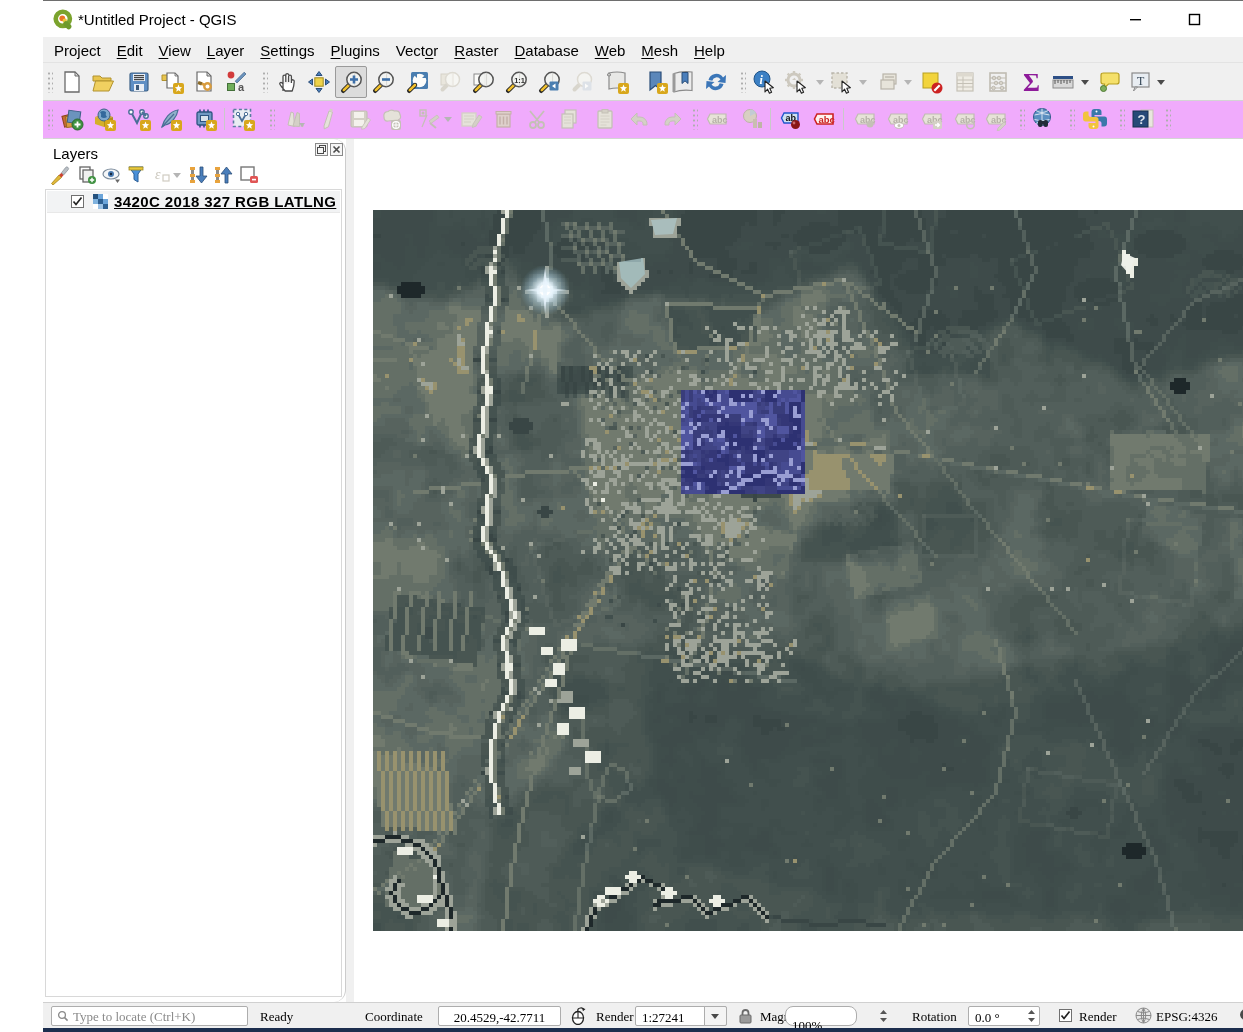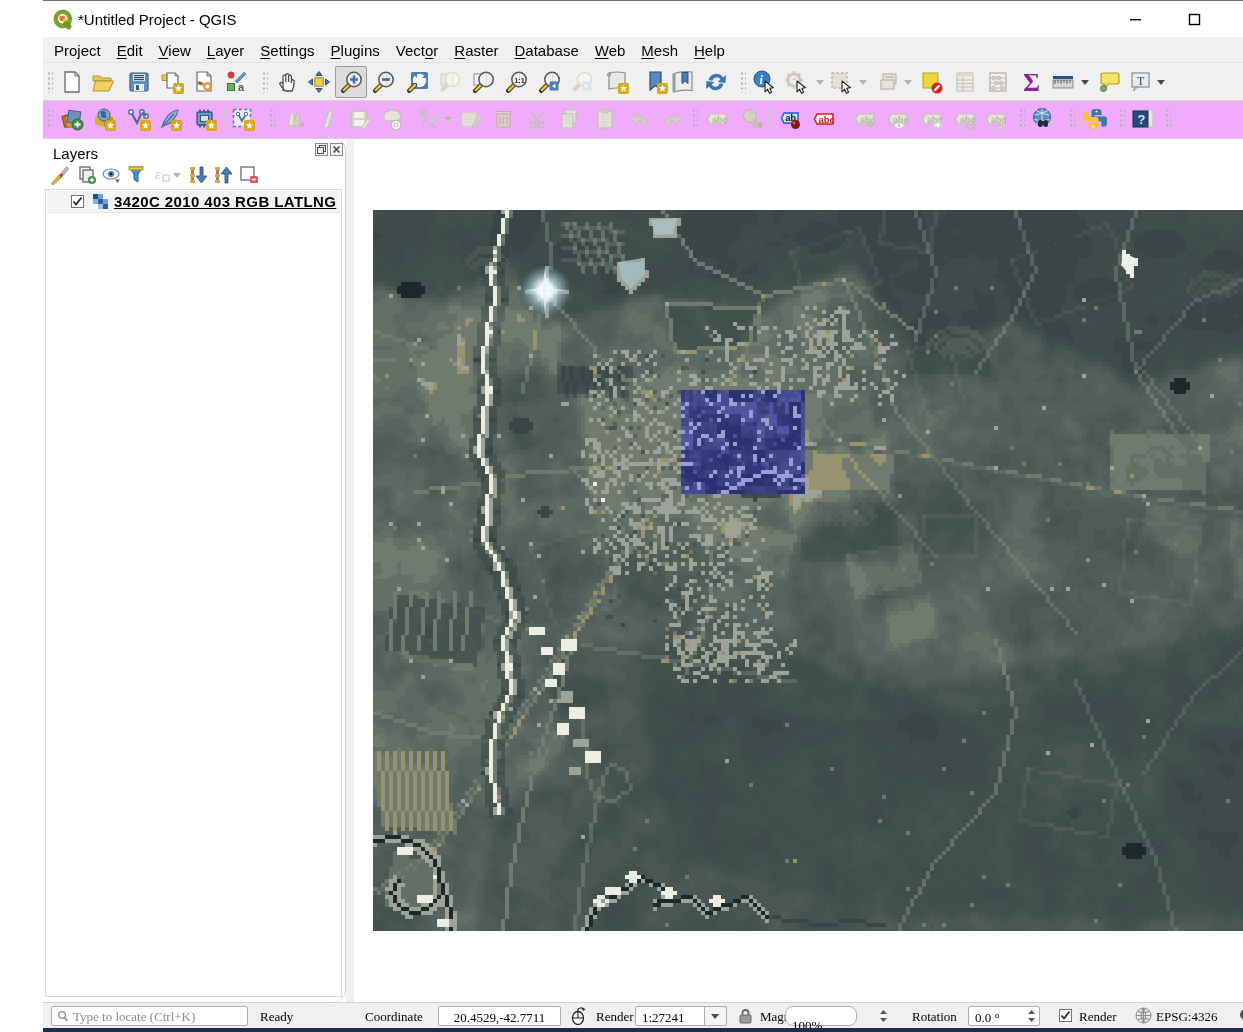--- a/index.html
+++ b/index.html
@@ -541,21 +541,21 @@
               <rect x="0" y="0" width="5" height="5" fill="#24527f"></rect>
               <rect x="5" y="0" width="5" height="5" fill="#6ba4d9"></rect>
               <rect x="10" y="0" width="5" height="5" fill="#ffffff"></rect>
               <rect x="0" y="5" width="5" height="5" fill="#7fb2de"></rect>
               <rect x="5" y="5" width="5" height="5" fill="#2d5f91"></rect>
               <rect x="10" y="5" width="5" height="5" fill="#6ba4d9"></rect>
               <rect x="0" y="10" width="5" height="5" fill="#ffffff"></rect>
               <rect x="5" y="10" width="5" height="5" fill="#9cc2e5"></rect>
               <rect x="10" y="10" width="5" height="5" fill="#2d5f91"></rect>
             </svg>
-          <span class="lname" style="text-decoration:underline; letter-spacing:0.4px;">3420C 2010 403 RGB LATLNG</span>
+          <span class="lname" style="text-decoration:underline; letter-spacing:0.4px;">3420C 2018 327 RGB LATLNG</span>
         </div>
       </div>
     </div>
     <div id="splitter"></div>
     <div id="canvas">
       <svg id="map" viewBox="0 0 889 721" preserveAspectRatio="none">
           <g transform="scale(4.00450,4.00556)" shape-rendering="crispEdges">
 <rect width="222" height="180" fill="#414f4d"></rect>
 <path d="M32 0h1v1h-1zm37 2h8v1h-8zm0 1h8v1h-8zm1 1h6v1h-6zm0 1h6v1h-6zm0 1h6v1h-6zm-40 3h1v1h-1zm0 2h1v1h-1zm37 1h1v1h-1zm-38 1h1v1h-1zm32 0h7v1h-7zm-33 1h1v1h-1zm2 0h1v1h-1zm13 0h1v1h-1zm18 0h7v1h-7zm-33 1h1v1h-1zm15 0h1v1h-1zm18 0h8v1h-8zm-18 1h1v1h-1zm18 0h8v1h-8zm0 1h7v1h-7zm56 0h1v1h-1zm-75 1h1v1h-1zm2 0h1v1h-1zm18 0h5v1h-5zm-26 1h1v1h-1zm5 0h1v1h-1zm4 0h1v1h-1zm18 0h3v1h-3zm-25 1h3v1h-3zm8 0h3v1h-3zm18 0h1v1h-1zm-60 1h1v1h-1zm37 0h1v1h-1zm4 0h1v1h-1zm-4 1h2v1h-2zm3 0h2v1h-2zm133 0h1v1h-1zm-135 1h2v1h-2zm3 0h1v1h-1zm28 0h1v1h-1zm-34 1h1v1h-1zm4 0h1v1h-1zm65 0h1v1h-1zm2 0h1v1h-1zm6 0h1v1h-1zm-73 1h1v1h-1zm69 0h1v1h-1zm3 0h4v1h-4zm-72 1h1v1h-1zm64 0h1v1h-1zm7 0h1v1h-1zm3 0h1v1h-1zm-7 1h1v1h-1zm2 0h1v1h-1zm3 0h1v1h-1zm2 0h1v1h-1zm-27 1h1v1h-1zm18 0h1v1h-1zm3 0h2v1h-2zm3 0h1v1h-1zm3 0h1v1h-1zm-88 1h1v1h-1zm54 0h1v1h-1zm8 0h2v1h-2zm3 0h1v1h-1zm3 0h2v1h-2zm3 0h1v1h-1zm6 0h1v1h-1zm3 0h1v1h-1zm8 0h1v1h-1zm-32 1h1v1h-1zm11 0h1v1h-1zm7 0h2v1h-2zm5 0h1v1h-1zm3 0h2v1h-2zm3 0h2v1h-2zm3 0h2v1h-2zm5 0h1v1h-1zm3 0h1v1h-1zm-104 1h1v1h-1zm8 0h1v1h-1zm57 0h1v1h-1zm15 0h1v1h-1zm3 0h2v1h-2zm4 0h1v1h-1zm2 0h5v1h-5zm7 0h2v1h-2zm4 0h1v1h-1zm3 0h1v1h-1zm5 0h1v1h-1zm-118 1h1v1h-1zm10 0h1v1h-1zm64 0h2v1h-2zm3 0h2v1h-2zm16 0h1v1h-1zm5 0h1v1h-1zm2 0h1v1h-1zm3 0h1v1h-1zm3 0h3v1h-3zm-96 1h2v1h-2zm67 0h1v1h-1zm3 0h2v1h-2zm10 0h1v1h-1zm6 0h1v1h-1zm2 0h1v1h-1zm2 0h1v1h-1zm2 0h3v1h-3zm7 0h2v1h-2zm9 0h2v1h-2zm-101 1h1v1h-1zm60 0h1v1h-1zm10 0h1v1h-1zm5 0h2v1h-2zm6 0h1v1h-1zm3 0h1v1h-1zm2 0h1v1h-1zm3 0h1v1h-1zm2 0h4v1h-4zm7 0h3v1h-3zm-98 1h1v1h-1zm32 0h1v1h-1zm2 0h2v1h-2zm4 0h1v1h-1zm4 0h1v1h-1zm7 0h1v1h-1zm7 0h1v1h-1zm4 0h1v1h-1zm10 0h1v1h-1zm4 0h1v1h-1zm6 0h4v1h-4zm5 0h1v1h-1zm2 0h1v1h-1zm3 0h1v1h-1zm8 0h2v1h-2zm-87 1h1v1h-1zm16 0h1v1h-1zm8 0h1v1h-1zm2 0h1v1h-1zm4 0h1v1h-1zm19 0h1v1h-1zm10 0h1v1h-1zm7 0h1v1h-1zm6 0h2v1h-2zm4 0h2v1h-2zm-94 1h1v1h-1zm38 0h1v1h-1zm5 0h1v1h-1zm4 0h1v1h-1zm10 0h1v1h-1zm8 0h1v1h-1zm2 0h1v1h-1zm3 0h1v1h-1zm4 0h3v1h-3zm7 0h3v1h-3zm5 0h1v1h-1zm3 0h1v1h-1zm5 0h1v1h-1zm2 0h1v1h-1zm10 0h1v1h-1zm-115 1h1v1h-1zm9 0h1v1h-1zm35 0h1v1h-1zm2 0h1v1h-1zm4 0h1v1h-1zm4 0h1v1h-1zm4 0h1v1h-1zm19 0h1v1h-1zm4 0h1v1h-1zm6 0h1v1h-1zm5 0h1v1h-1zm4 0h1v1h-1zm5 0h2v1h-2zm4 0h1v1h-1zm-95 1h2v1h-2zm35 0h1v1h-1zm2 0h1v1h-1zm31 0h1v1h-1zm3 0h3v1h-3zm9 0h1v1h-1zm6 0h1v1h-1zm2 0h2v1h-2zm3 0h1v1h-1zm3 0h1v1h-1zm2 0h1v1h-1zm7 0h2v1h-2zm-97 1h1v1h-1zm31 0h1v1h-1zm9 0h1v1h-1zm8 0h1v1h-1zm13 0h1v1h-1zm9 0h2v1h-2zm4 0h1v1h-1zm8 0h1v1h-1zm6 0h1v1h-1zm6 0h1v1h-1zm8 0h1v1h-1zm-63 1h1v1h-1zm3 0h1v1h-1zm9 0h2v1h-2zm8 0h1v1h-1zm7 0h1v1h-1zm8 0h1v1h-1zm8 0h2v1h-2zm3 0h1v1h-1zm3 0h1v1h-1zm2 0h1v1h-1zm14 0h1v1h-1zm45 0h1v1h-1zm-166 1h1v1h-1zm44 0h1v1h-1zm4 0h1v1h-1zm6 0h1v1h-1zm3 0h1v1h-1zm8 0h1v1h-1zm4 0h2v1h-2zm3 0h1v1h-1zm2 0h1v1h-1zm3 0h1v1h-1zm10 0h1v1h-1zm4 0h1v1h-1zm2 0h1v1h-1zm2 0h2v1h-2zm4 0h1v1h-1zm2 0h2v1h-2zm6 0h1v1h-1zm4 0h1v1h-1zm5 0h2v1h-2zm-115 1h3v1h-3zm44 0h1v1h-1zm3 0h1v1h-1zm20 0h2v1h-2zm8 0h1v1h-1zm3 0h1v1h-1zm4 0h2v1h-2zm6 0h2v1h-2zm10 0h1v1h-1zm2 0h1v1h-1zm4 0h3v1h-3zm4 0h1v1h-1zm4 0h1v1h-1zm6 0h1v1h-1zm-116 1h1v1h-1zm13 0h1v1h-1zm33 0h1v1h-1zm2 0h1v1h-1zm4 0h1v1h-1zm8 0h1v1h-1zm9 0h2v1h-2zm13 0h1v1h-1zm2 0h1v1h-1zm3 0h1v1h-1zm3 0h1v1h-1zm5 0h1v1h-1zm6 0h6v1h-6zm7 0h1v1h-1zm3 0h1v1h-1zm4 0h1v1h-1zm-102 1h1v1h-1zm27 0h2v1h-2zm3 0h1v1h-1zm3 0h1v1h-1zm5 0h1v1h-1zm4 0h1v1h-1zm3 0h2v1h-2zm39 0h2v1h-2zm4 0h1v1h-1zm12 0h2v1h-2zm-98 1h1v1h-1zm27 0h1v1h-1zm4 0h1v1h-1zm8 0h1v1h-1zm4 0h1v1h-1zm39 0h1v1h-1zm4 0h2v1h-2zm5 0h1v1h-1zm6 0h1v1h-1zm3 0h1v1h-1zm80 0h1v1h-1zm-180 1h1v1h-1zm25 0h1v1h-1zm4 0h1v1h-1zm7 0h2v1h-2zm11 0h1v1h-1zm43 0h1v1h-1zm10 0h1v1h-1zm-100 1h1v1h-1zm18 0h2v1h-2zm9 0h1v1h-1zm10 0h2v1h-2zm9 0h1v1h-1zm39 0h1v1h-1zm12 0h1v1h-1zm-98 1h1v1h-1zm27 0h1v1h-1zm4 0h1v1h-1zm3 0h1v1h-1zm6 0h1v1h-1zm5 0h1v1h-1zm94 0h1v1h-1zm-139 1h1v1h-1zm32 0h1v1h-1zm5 0h1v1h-1zm4 0h1v1h-1zm2 0h1v1h-1zm-58 1h1v1h-1zm15 0h1v1h-1zm37 0h2v1h-2zm10 0h1v1h-1zm-47 1h1v1h-1zm26 0h1v1h-1zm2 0h1v1h-1zm7 0h1v1h-1zm2 0h1v1h-1zm2 0h1v1h-1zm3 0h1v1h-1zm57 0h1v1h-1zm-99 1h1v1h-1zm29 0h1v1h-1zm12 0h1v1h-1zm2 0h2v1h-2zm-43 1h1v1h-1zm34 0h1v1h-1zm6 0h1v1h-1zm5 0h1v1h-1zm82 0h1v1h-1zm-127 1h1v1h-1zm35 0h1v1h-1zm5 0h1v1h-1zm3 0h1v1h-1zm2 0h1v1h-1zm3 0h1v1h-1zm62 0h1v1h-1zm-116 1h1v1h-1zm6 0h1v1h-1zm3 0h1v1h-1zm32 0h2v1h-2zm5 0h1v1h-1zm2 0h1v1h-1zm5 0h1v1h-1zm-63 1h1v1h-1zm15 0h1v1h-1zm26 0h3v1h-3zm8 0h1v1h-1zm8 0h1v1h-1zm47 0h1v1h-1zm-89 1h1v1h-1zm26 0h1v1h-1zm2 0h2v1h-2zm10 0h1v1h-1zm7 0h2v1h-2zm36 0h2v1h-2zm-83 1h1v1h-1zm2 0h1v1h-1zm28 0h2v1h-2zm9 0h1v1h-1zm2 0h1v1h-1zm5 0h1v1h-1zm2 0h1v1h-1zm2 0h2v1h-2zm50 0h3v1h-3zm81 0h1v1h-1zm-181 1h1v1h-1zm2 0h1v1h-1zm25 0h1v1h-1zm4 0h1v1h-1zm2 0h1v1h-1zm2 0h1v1h-1zm8 0h1v1h-1zm2 0h2v1h-2zm4 0h1v1h-1zm-51 1h1v1h-1zm4 0h1v1h-1zm17 0h1v1h-1zm8 0h1v1h-1zm2 0h2v1h-2zm3 0h1v1h-1zm2 0h1v1h-1zm3 0h1v1h-1zm2 0h1v1h-1zm11 0h1v1h-1zm-47 1h1v1h-1zm27 0h1v1h-1zm2 0h1v1h-1zm3 0h1v1h-1zm2 0h2v1h-2zm7 0h1v1h-1zm2 0h1v1h-1zm3 0h1v1h-1zm-46 1h1v1h-1zm29 0h1v1h-1zm3 0h3v1h-3zm4 0h6v1h-6zm7 0h3v1h-3zm5 0h1v1h-1zm-47 1h1v1h-1zm26 0h1v1h-1zm4 0h1v1h-1zm3 0h2v1h-2zm9 0h1v1h-1zm4 0h1v1h-1zm80 0h1v1h-1zm29 0h1v1h-1zm-155 1h1v1h-1zm25 0h1v1h-1zm2 0h2v1h-2zm4 0h2v1h-2zm8 0h1v1h-1zm8 0h1v1h-1zm-21 1h3v1h-3zm6 0h1v1h-1zm3 0h1v1h-1zm3 0h1v1h-1zm3 0h1v1h-1zm-40 1h1v1h-1zm22 0h2v1h-2zm7 0h2v1h-2zm5 0h1v1h-1zm2 0h1v1h-1zm6 0h4v1h-4zm36 0h1v1h-1zm-78 1h1v1h-1zm23 0h1v1h-1zm5 0h1v1h-1zm2 0h1v1h-1zm2 0h1v1h-1zm6 0h2v1h-2zm3 0h2v1h-2zm3 0h3v1h-3zm34 0h1v1h-1zm-91 1h1v1h-1zm13 0h1v1h-1zm24 0h1v1h-1zm4 0h1v1h-1zm11 0h1v1h-1zm3 0h2v1h-2zm36 0h1v1h-1zm-91 1h1v1h-1zm13 0h1v1h-1zm25 0h1v1h-1zm2 0h2v1h-2zm4 0h1v1h-1zm4 0h1v1h-1zm8 0h2v1h-2zm35 0h4v1h-4zm-78 1h1v1h-1zm44 0h1v1h-1zm3 0h1v1h-1zm8 0h2v1h-2zm20 0h6v1h-6zm87 0h1v1h-1zm-163 1h1v1h-1zm8 0h1v1h-1zm16 0h1v1h-1zm2 0h1v1h-1zm12 0h5v1h-5zm6 0h2v1h-2zm4 0h1v1h-1zm4 0h2v1h-2zm24 0h2v1h-2zm3 0h1v1h-1zm-89 1h1v1h-1zm10 0h1v1h-1zm24 0h1v1h-1zm9 0h2v1h-2zm3 0h1v1h-1zm7 0h3v1h-3zm4 0h2v1h-2zm7 0h1v1h-1zm3 0h1v1h-1zm19 0h2v1h-2zm88 0h1v1h-1zm-166 1h1v1h-1zm2 0h1v1h-1zm25 0h1v1h-1zm4 0h1v1h-1zm5 0h4v1h-4zm7 0h6v1h-6zm10 0h1v1h-1zm2 0h1v1h-1zm3 0h1v1h-1zm3 0h2v1h-2zm4 0h2v1h-2zm4 0h1v1h-1zm9 0h1v1h-1zm-78 1h1v1h-1zm2 0h1v1h-1zm25 0h1v1h-1zm5 0h1v1h-1zm3 0h1v1h-1zm3 0h2v1h-2zm3 0h2v1h-2zm3 0h6v1h-6zm7 0h4v1h-4zm5 0h1v1h-1zm4 0h1v1h-1zm4 0h1v1h-1zm-62 1h1v1h-1zm32 0h1v1h-1zm12 0h1v1h-1zm9 0h1v1h-1zm2 0h1v1h-1zm5 0h1v1h-1zm3 0h3v1h-3zm-63 1h1v1h-1zm28 0h1v1h-1zm3 0h1v1h-1zm4 0h1v1h-1zm3 0h1v1h-1zm6 0h1v1h-1zm9 0h4v1h-4zm5 0h1v1h-1zm2 0h2v1h-2zm6 0h1v1h-1zm-91 1h1v1h-1zm7 0h1v1h-1zm18 0h1v1h-1zm35 0h3v1h-3zm11 0h1v1h-1zm2 0h2v1h-2zm9 0h1v1h-1zm2 0h5v1h-5zm6 0h1v1h-1zm-66 1h1v1h-1zm31 0h2v1h-2zm6 0h1v1h-1zm2 0h1v1h-1zm2 0h1v1h-1zm2 0h2v1h-2zm3 0h1v1h-1zm7 0h1v1h-1zm4 0h1v1h-1zm3 0h4v1h-4zm6 0h2v1h-2zm-66 1h1v1h-1zm33 0h1v1h-1zm10 0h2v1h-2zm3 0h1v1h-1zm14 0h4v1h-4zm5 0h1v1h-1zm-65 1h1v1h-1zm32 0h1v1h-1zm3 0h1v1h-1zm2 0h1v1h-1zm7 0h1v1h-1zm2 0h1v1h-1zm5 0h3v1h-3zm4 0h2v1h-2zm5 0h3v1h-3zm-77 1h1v1h-1zm17 0h1v1h-1zm27 0h1v1h-1zm3 0h1v1h-1zm3 0h2v1h-2zm3 0h3v1h-3zm8 0h1v1h-1zm2 0h1v1h-1zm7 0h1v1h-1zm2 0h2v1h-2zm14 0h1v1h-1zm-58 1h1v1h-1zm17 0h1v1h-1zm3 0h1v1h-1zm3 0h2v1h-2zm3 0h3v1h-3zm5 0h1v1h-1zm2 0h1v1h-1zm6 0h1v1h-1zm4 0h3v1h-3zm5 0h1v1h-1zm2 0h1v1h-1zm4 0h1v1h-1zm-81 1h1v1h-1zm17 0h1v1h-1zm3 0h1v1h-1zm23 0h2v1h-2zm5 0h1v1h-1zm3 0h1v1h-1zm5 0h1v1h-1zm2 0h1v1h-1zm2 0h2v1h-2zm5 0h1v1h-1zm9 0h1v1h-1zm-34 1h1v1h-1zm3 0h1v1h-1zm3 0h1v1h-1zm5 0h1v1h-1zm7 0h1v1h-1zm5 0h1v1h-1zm8 0h1v1h-1zm5 0h1v1h-1zm7 0h1v1h-1zm123 0h1v1h-1zm-177 1h1v1h-1zm19 0h2v1h-2zm3 0h1v1h-1zm3 0h1v1h-1zm7 0h1v1h-1zm4 0h1v1h-1zm9 0h2v1h-2zm-68 1h1v1h-1zm42 0h1v1h-1zm2 0h1v1h-1zm8 0h1v1h-1zm9 0h1v1h-1zm10 0h1v1h-1zm3 0h3v1h-3zm-62 1h1v1h-1zm33 0h1v1h-1zm3 0h2v1h-2zm5 0h1v1h-1zm4 0h1v1h-1zm2 0h1v1h-1zm2 0h2v1h-2zm3 0h1v1h-1zm2 0h1v1h-1zm2 0h2v1h-2zm-56 1h1v1h-1zm29 0h3v1h-3zm7 0h1v1h-1zm3 0h1v1h-1zm4 0h3v1h-3zm6 0h1v1h-1zm6 0h1v1h-1zm11 0h1v1h-1zm-36 1h2v1h-2zm3 0h1v1h-1zm19 0h1v1h-1zm2 0h1v1h-1zm2 0h1v1h-1zm3 0h1v1h-1zm8 0h3v1h-3zm-22 1h1v1h-1zm10 0h1v1h-1zm2 0h1v1h-1zm9 0h3v1h-3zm-63 1h1v1h-1zm42 0h1v1h-1zm4 0h1v1h-1zm9 0h2v1h-2zm5 0h2v1h-2zm3 0h1v1h-1zm2 0h1v1h-1zm-65 1h1v1h-1zm41 0h1v1h-1zm4 0h1v1h-1zm6 0h1v1h-1zm2 0h1v1h-1zm3 0h1v1h-1zm7 0h2v1h-2zm86 0h1v1h-1zm-176 1h1v1h-1zm28 0h1v1h-1zm39 0h1v1h-1zm6 0h1v1h-1zm2 0h1v1h-1zm6 0h1v1h-1zm9 0h1v1h-1zm2 0h1v1h-1zm55 0h1v1h-1zm16 0h1v1h-1zm4 0h1v1h-1zm-139 1h1v1h-1zm43 0h3v1h-3zm-43 1h1v1h-1zm6 0h1v1h-1zm38 0h1v1h-1zm4 0h1v1h-1zm2 0h1v1h-1zm10 0h1v1h-1zm3 0h1v1h-1zm-62 1h1v1h-1zm38 0h1v1h-1zm5 0h1v1h-1zm6 0h2v1h-2zm8 0h1v1h-1zm97 0h1v1h-1zm-154 1h1v1h-1zm39 0h2v1h-2zm4 0h1v1h-1zm10 0h1v1h-1zm2 0h1v1h-1zm6 0h1v1h-1zm2 0h1v1h-1zm-63 1h1v1h-1zm39 0h1v1h-1zm4 0h1v1h-1zm4 0h3v1h-3zm8 0h1v1h-1zm2 0h1v1h-1zm-58 1h1v1h-1zm2 0h1v1h-1zm39 0h1v1h-1zm2 0h1v1h-1zm4 0h1v1h-1zm7 0h1v1h-1zm10 0h2v1h-2zm-64 1h1v1h-1zm2 0h1v1h-1zm39 0h1v1h-1zm8 0h1v1h-1zm4 0h2v1h-2zm3 0h1v1h-1zm8 0h1v1h-1zm-62 1h1v1h-1zm45 0h2v1h-2zm5 0h1v1h-1zm9 0h1v1h-1zm-60 1h1v1h-1zm39 0h3v1h-3zm11 0h1v1h-1zm3 0h1v1h-1zm2 0h2v1h-2zm3 0h1v1h-1zm-58 1h1v1h-1zm47 0h1v1h-1zm3 0h1v1h-1zm5 0h1v1h-1zm7 0h1v1h-1zm2 0h1v1h-1zm-65 1h1v1h-1zm45 0h1v1h-1zm8 0h1v1h-1zm3 0h3v1h-3zm5 0h4v1h-4zm-61 1h1v1h-1zm43 0h1v1h-1zm8 0h1v1h-1zm5 0h1v1h-1zm2 0h1v1h-1zm4 0h1v1h-1zm-63 1h1v1h-1zm42 0h2v1h-2zm3 0h4v1h-4zm7 0h6v1h-6zm8 0h1v1h-1zm4 0h3v1h-3zm8 0h1v1h-1zm-72 1h1v1h-1zm40 0h1v1h-1zm2 0h1v1h-1zm4 0h2v1h-2zm5 0h1v1h-1zm3 0h2v1h-2zm3 0h1v1h-1zm3 0h4v1h-4zm7 0h1v1h-1zm5 0h1v1h-1zm-72 1h1v1h-1zm40 0h1v1h-1zm3 0h1v1h-1zm2 0h3v1h-3zm4 0h1v1h-1zm3 0h1v1h-1zm2 0h2v1h-2zm8 0h1v1h-1zm8 0h1v1h-1zm-27 1h2v1h-2zm3 0h1v1h-1zm4 0h1v1h-1zm3 0h1v1h-1zm2 0h1v1h-1zm2 0h1v1h-1zm2 0h6v1h-6zm9 0h1v1h-1zm3 0h1v1h-1zm-70 1h1v1h-1zm44 0h1v1h-1zm4 0h2v1h-2zm4 0h5v1h-5zm6 0h1v1h-1zm5 0h3v1h-3zm4 0h1v1h-1zm-92 1h1v1h-1zm10 0h1v1h-1zm15 0h1v1h-1zm43 0h1v1h-1zm3 0h2v1h-2zm3 0h1v1h-1zm3 0h3v1h-3zm7 0h1v1h-1zm5 0h1v1h-1zm-66 1h1v1h-1zm45 0h3v1h-3zm7 0h2v1h-2zm4 0h1v1h-1zm5 0h1v1h-1zm2 0h3v1h-3zm7 0h1v1h-1zm-70 1h1v1h-1zm43 0h2v1h-2zm7 0h1v1h-1zm2 0h1v1h-1zm2 0h1v1h-1zm4 0h1v1h-1zm6 0h2v1h-2zm-62 1h1v1h-1zm46 0h2v1h-2zm11 0h1v1h-1zm5 0h1v1h-1zm4 0h4v1h-4zm-88 1h1v1h-1zm22 0h1v1h-1zm42 0h1v1h-1zm6 0h2v1h-2zm17 0h2v1h-2zm-64 1h1v1h-1zm42 0h2v1h-2zm3 0h1v1h-1zm5 0h1v1h-1zm8 0h1v1h-1zm4 0h2v1h-2zm4 0h1v1h-1zm-66 1h1v1h-1zm0 1h1v1h-1zm5 0h1v1h-1zm-5 1h1v1h-1zm6 0h1v1h-1zm6 0h3v1h-3zm0 1h3v1h-3zm-3 1h1v1h-1zm2 0h4v1h-4zm-12 2h1v1h-1zm-4 1h1v1h-1zm0 1h1v1h-1zm163 1h1v1h-1zm-152 1h1v1h-1zm179 0h1v1h-1zm-170 4h4v1h-4zm0 1h4v1h-4zm129 0h1v1h-1zm-11 2h1v1h-1zm-80 2h1v1h-1zm-60 2h1v1h-1zm21 0h3v1h-3zm-21 1h1v1h-1zm21 0h3v1h-3zm-27 7h1v1h-1zm1 1h1v1h-1zm7 1h1v1h-1zm0 1h1v1h-1zm-25 5h1v1h-1zm-5 1h3v1h-3zm7 0h2v1h-2zm45 0h1v1h-1zm-49 1h4v1h-4zm7 0h3v1h-3zm-10 1h1v1h-1zm8 0h2v1h-2zm4 0h2v1h-2zm-2 1h2v1h-2zm3 0h2v1h-2zm-2 1h2v1h-2zm3 0h2v1h-2zm-2 1h2v1h-2zm3 0h2v1h-2zm-2 1h2v1h-2zm3 0h1v1h-1zm-2 1h1v1h-1zm2 0h1v1h-1zm-1 1h1v1h-1zm0 1h1v1h-1zm2 0h1v1h-1zm-12 1h1v1h-1zm12 0h1v1h-1zm-13 1h2v1h-2zm11 0h1v1h-1zm2 0h1v1h-1zm50 0h1v1h-1zm-63 1h1v1h-1zm2 0h2v1h-2zm9 0h1v1h-1zm3 0h1v1h-1zm45 0h1v1h-1zm2 0h1v1h-1zm4 0h1v1h-1zm3 0h1v1h-1zm-69 1h2v1h-2zm3 0h1v1h-1zm9 0h1v1h-1zm3 0h1v1h-1zm46 0h1v1h-1zm7 0h1v1h-1zm-66 1h2v1h-2zm10 0h1v1h-1zm3 0h1v1h-1zm44 0h2v1h-2zm-59 1h2v1h-2zm3 0h1v1h-1zm9 0h1v1h-1zm2 0h1v1h-1zm2 0h1v1h-1zm42 0h1v1h-1zm11 0h1v1h-1zm8 0h1v1h-1zm14 0h1v1h-1zm-90 1h1v1h-1zm2 0h2v1h-2zm10 0h2v1h-2zm3 0h1v1h-1zm38 0h1v1h-1zm2 0h2v1h-2zm11 0h1v1h-1zm7 0h3v1h-3zm4 0h1v1h-1zm11 0h2v1h-2zm3 0h1v1h-1zm-91 1h2v1h-2zm3 0h2v1h-2zm5 0h2v1h-2zm3 0h3v1h-3zm4 0h1v1h-1zm36 0h1v1h-1zm3 0h1v1h-1zm14 0h3v1h-3zm8 0h1v1h-1zm2 0h1v1h-1zm8 0h1v1h-1zm4 0h1v1h-1zm2 0h1v1h-1zm-91 1h2v1h-2zm4 0h3v1h-3zm5 0h2v1h-2zm4 0h1v1h-1zm36 0h1v1h-1zm2 0h1v1h-1zm14 0h1v1h-1zm11 0h1v1h-1zm2 0h1v1h-1zm4 0h2v1h-2zm8 0h1v1h-1zm2 0h1v1h-1zm-90 1h2v1h-2zm5 0h3v1h-3zm6 0h1v1h-1zm2 0h1v1h-1zm34 0h1v1h-1zm28 0h1v1h-1zm3 0h1v1h-1zm11 0h1v1h-1zm2 0h1v1h-1zm-90 1h2v1h-2zm10 0h1v1h-1zm2 0h1v1h-1zm33 0h1v1h-1zm2 0h1v1h-1zm28 0h1v1h-1zm14 0h1v1h-1zm-78 1h2v1h-2zm34 0h1v1h-1zm45 0h1v1h-1zm-79 1h2v1h-2zm34 0h1v1h-1zm-35 1h1v1h-1zm2 0h1v1h-1zm32 0h1v1h-1z" fill="#9da398"></path>
 <path d="M34 0h1v1h-1zm38 0h1v1h-1zm1 1h1v1h-1zm-25 2h1v1h-1zm2 0h1v1h-1zm3 1h1v1h-1zm3 0h1v1h-1zm4 1h1v1h-1zm-11 1h1v1h-1zm-17 1h1v1h-1zm20 0h1v1h-1zm3 0h1v1h-1zm2 0h1v1h-1zm20 0h1v1h-1zm-16 1h1v1h-1zm16 0h1v1h-1zm-27 1h1v1h-1zm28 0h1v1h-1zm-25 1h1v1h-1zm3 0h1v1h-1zm2 0h1v1h-1zm21 0h1v1h-1zm-20 1h1v1h-1zm3 0h1v1h-1zm17 0h1v1h-1zm1 1h1v1h-1zm-29 1h1v1h-1zm3 0h1v1h-1zm3 0h1v1h-1zm24 0h2v1h-2zm-21 1h1v1h-1zm23 0h2v1h-2zm2 1h2v1h-2zm-55 1h1v1h-1zm57 0h2v1h-2zm-57 1h1v1h-1zm11 0h2v1h-2zm3 0h2v1h-2zm45 0h2v1h-2zm26 0h2v1h-2zm-85 1h1v1h-1zm10 0h2v1h-2zm5 0h2v1h-2zm46 0h2v1h-2zm19 0h2v1h-2zm3 0h2v1h-2zm4 0h3v1h-3zm-96 1h1v1h-1zm10 0h1v1h-1zm8 0h2v1h-2zm7 0h1v1h-1zm47 0h2v1h-2zm12 0h5v1h-5zm13 0h1v1h-1zm2 0h1v1h-1zm25 0h1v1h-1zm9 0h1v1h-1zm-123 1h1v1h-1zm64 0h2v1h-2zm5 0h5v1h-5zm10 0h2v1h-2zm8 0h1v1h-1zm3 0h1v1h-1zm-90 1h1v1h-1zm8 0h2v1h-2zm7 0h1v1h-1zm52 0h2v1h-2zm9 0h6v1h-6zm12 0h1v1h-1zm3 0h2v1h-2zm-91 1h1v1h-1zm9 0h1v1h-1zm6 0h1v1h-1zm61 0h6v1h-6zm12 0h1v1h-1zm5 0h1v1h-1zm-93 1h1v1h-1zm9 0h2v1h-2zm4 0h1v1h-1zm30 0h11v1h-11zm33 0h4v1h-4zm13 0h1v1h-1zm5 0h1v1h-1zm2 0h1v1h-1zm-108 1h3v1h-3zm11 0h1v1h-1zm3 0h1v1h-1zm9 0h1v1h-1zm4 0h1v1h-1zm27 0h1v1h-1zm12 0h11v1h-11zm20 0h2v1h-2zm12 0h1v1h-1zm3 0h1v1h-1zm6 0h2v1h-2zm54 0h1v1h-1zm-161 1h8v1h-8zm11 0h1v1h-1zm3 0h6v1h-6zm9 0h1v1h-1zm5 0h1v1h-1zm26 0h1v1h-1zm32 0h3v1h-3zm16 0h1v1h-1zm7 0h1v1h-1zm12 0h1v1h-1zm-119 1h6v1h-6zm9 0h1v1h-1zm3 0h3v1h-3zm4 0h3v1h-3zm4 0h1v1h-1zm7 0h1v1h-1zm25 0h1v1h-1zm23 0h1v1h-1zm9 0h2v1h-2zm3 0h2v1h-2zm13 0h1v1h-1zm8 0h2v1h-2zm-108 1h2v1h-2zm4 0h2v1h-2zm5 0h1v1h-1zm3 0h3v1h-3zm5 0h2v1h-2zm3 0h1v1h-1zm8 0h1v1h-1zm25 0h1v1h-1zm21 0h2v1h-2zm10 0h5v1h-5zm16 0h1v1h-1zm10 0h1v1h-1zm46 0h1v1h-1zm30 0h1v1h-1zm-191 1h2v1h-2zm4 0h3v1h-3zm4 0h2v1h-2zm5 0h1v1h-1zm3 0h10v1h-10zm18 0h1v1h-1zm24 0h1v1h-1zm21 0h2v1h-2zm10 0h3v1h-3zm4 0h2v1h-2zm6 0h1v1h-1zm7 0h1v1h-1zm10 0h1v1h-1zm-116 1h3v1h-3zm4 0h1v1h-1zm2 0h4v1h-4zm10 0h10v1h-10zm13 0h2v1h-2zm5 0h1v1h-1zm24 0h1v1h-1zm22 0h1v1h-1zm11 0h2v1h-2zm3 0h1v1h-1zm12 0h1v1h-1zm11 0h2v1h-2zm-133 1h2v1h-2zm20 0h6v1h-6zm13 0h7v1h-7zm8 0h6v1h-6zm10 0h1v1h-1zm23 0h1v1h-1zm20 0h1v1h-1zm3 0h2v1h-2zm10 0h1v1h-1zm2 0h2v1h-2zm14 0h1v1h-1zm12 0h1v1h-1zm22 0h1v1h-1zm33 0h2v1h-2zm-188 1h3v1h-3zm16 0h3v1h-3zm4 0h4v1h-4zm10 0h8v1h-8zm9 0h6v1h-6zm11 0h1v1h-1zm22 0h1v1h-1zm10 0h1v1h-1zm10 0h1v1h-1zm2 0h4v1h-4zm11 0h1v1h-1zm2 0h1v1h-1zm14 0h1v1h-1zm17 0h1v1h-1zm16 0h1v1h-1zm-151 1h3v1h-3zm11 0h5v1h-5zm7 0h3v1h-3zm6 0h1v1h-1zm3 0h3v1h-3zm5 0h3v1h-3zm4 0h6v1h-6zm12 0h1v1h-1zm21 0h1v1h-1zm20 0h1v1h-1zm2 0h3v1h-3zm12 0h1v1h-1zm16 0h1v1h-1zm31 0h1v1h-1zm-147 1h2v1h-2zm8 0h5v1h-5zm7 0h3v1h-3zm6 0h1v1h-1zm9 0h2v1h-2zm3 0h5v1h-5zm13 0h1v1h-1zm21 0h1v1h-1zm19 0h3v1h-3zm30 0h1v1h-1zm31 0h1v1h-1zm-146 1h5v1h-5zm7 0h5v1h-5zm7 0h2v1h-2zm16 0h1v1h-1zm2 0h5v1h-5zm14 0h1v1h-1zm20 0h1v1h-1zm6 0h7v1h-7zm12 0h1v1h-1zm32 0h1v1h-1zm-116 1h1v1h-1zm5 0h7v1h-7zm9 0h2v1h-2zm16 0h1v1h-1zm3 0h4v1h-4zm13 0h1v1h-1zm20 0h1v1h-1zm18 0h1v1h-1zm32 0h1v1h-1zm13 0h1v1h-1zm-128 1h1v1h-1zm2 0h9v1h-9zm11 0h2v1h-2zm5 0h1v1h-1zm14 0h4v1h-4zm14 0h1v1h-1zm27 0h1v1h-1zm10 0h5v1h-5zm6 0h2v1h-2zm26 0h1v1h-1zm-125 1h6v1h-6zm10 0h9v1h-9zm10 0h1v1h-1zm3 0h2v1h-2zm5 0h1v1h-1zm11 0h1v1h-1zm5 0h2v1h-2zm13 0h1v1h-1zm36 0h2v1h-2zm5 0h4v1h-4zm28 0h1v1h-1zm85 0h1v1h-1zm-201 1h2v1h-2zm3 0h7v1h-7zm10 0h2v1h-2zm5 0h1v1h-1zm11 0h1v1h-1zm5 0h2v1h-2zm47 0h1v1h-1zm6 0h2v1h-2zm3 0h2v1h-2zm26 0h1v1h-1zm-115 1h10v1h-10zm13 0h1v1h-1zm4 0h1v1h-1zm10 0h1v1h-1zm6 0h2v1h-2zm16 0h1v1h-1zm14 0h1v1h-1zm2 0h1v1h-1zm15 0h1v1h-1zm6 0h5v1h-5zm6 0h3v1h-3zm-92 1h10v1h-10zm13 0h1v1h-1zm14 0h1v1h-1zm7 0h1v1h-1zm28 0h1v1h-1zm2 0h1v1h-1zm2 0h4v1h-4zm13 0h1v1h-1zm10 0h2v1h-2zm3 0h3v1h-3zm9 0h2v1h-2zm15 0h1v1h-1zm63 0h1v1h-1zm-190 1h1v1h-1zm11 0h14v1h-14zm44 0h1v1h-1zm7 0h1v1h-1zm10 0h7v1h-7zm17 0h1v1h-1zm2 0h1v1h-1zm7 0h4v1h-4zm29 0h1v1h-1zm-127 1h2v1h-2zm13 0h12v1h-12zm16 0h1v1h-1zm29 0h1v1h-1zm4 0h3v1h-3zm5 0h1v1h-1zm3 0h6v1h-6zm7 0h3v1h-3zm9 0h2v1h-2zm4 0h4v1h-4zm9 0h3v1h-3zm-83 1h9v1h-9zm13 0h1v1h-1zm37 0h13v1h-13zm15 0h1v1h-1zm4 0h2v1h-2zm3 0h1v1h-1zm3 0h3v1h-3zm5 0h4v1h-4zm32 0h1v1h-1zm16 0h1v1h-1zm-141 1h1v1h-1zm8 0h2v1h-2zm5 0h8v1h-8zm51 0h1v1h-1zm3 0h4v1h-4zm5 0h7v1h-7zm10 0h11v1h-11zm12 0h1v1h-1zm2 0h2v1h-2zm29 0h1v1h-1zm65 0h1v1h-1zm-181 1h2v1h-2zm3 0h9v1h-9zm51 0h1v1h-1zm5 0h1v1h-1zm3 0h2v1h-2zm119 0h1v1h-1zm-180 1h13v1h-13zm41 0h1v1h-1zm3 0h1v1h-1zm10 0h1v1h-1zm3 0h2v1h-2zm3 0h1v1h-1zm2 0h2v1h-2zm33 0h3v1h-3zm4 0h3v1h-3zm82 0h1v1h-1zm-181 1h13v1h-13zm39 0h2v1h-2zm3 0h3v1h-3zm5 0h2v1h-2zm7 0h1v1h-1zm2 0h1v1h-1zm3 0h4v1h-4zm36 0h4v1h-4zm5 0h2v1h-2zm82 0h1v1h-1zm-181 1h12v1h-12zm38 0h4v1h-4zm5 0h1v1h-1zm2 0h1v1h-1zm2 0h2v1h-2zm7 0h5v1h-5zm6 0h1v1h-1zm2 0h1v1h-1zm32 0h4v1h-4zm21 0h1v1h-1zm66 0h1v1h-1zm21 0h1v1h-1zm-202 1h11v1h-11zm39 0h2v1h-2zm3 0h1v1h-1zm2 0h1v1h-1zm2 0h2v1h-2zm3 0h1v1h-1zm2 0h3v1h-3zm4 0h1v1h-1zm2 0h2v1h-2zm3 0h3v1h-3zm34 0h4v1h-4zm22 0h1v1h-1zm66 0h1v1h-1zm-182 1h10v1h-10zm39 0h7v1h-7zm13 0h3v1h-3zm4 0h1v1h-1zm3 0h4v1h-4zm35 0h4v1h-4zm22 0h1v1h-1zm67 0h1v1h-1zm-182 1h7v1h-7zm11 0h1v1h-1zm27 0h6v1h-6zm7 0h1v1h-1zm2 0h3v1h-3zm5 0h8v1h-8zm9 0h1v1h-1zm32 0h4v1h-4zm23 0h1v1h-1zm66 0h1v1h-1zm-182 1h2v1h-2zm3 0h4v1h-4zm35 0h1v1h-1zm2 0h1v1h-1zm3 0h5v1h-5zm6 0h1v1h-1zm2 0h1v1h-1zm2 0h2v1h-2zm3 0h6v1h-6zm37 0h3v1h-3zm4 0h1v1h-1zm20 0h1v1h-1zm66 0h1v1h-1zm22 0h1v1h-1zm-205 1h1v1h-1zm3 0h4v1h-4zm35 0h4v1h-4zm5 0h2v1h-2zm3 0h8v1h-8zm9 0h1v1h-1zm3 0h4v1h-4zm35 0h5v1h-5zm25 0h1v1h-1zm86 0h2v1h-2zm-200 1h4v1h-4zm34 0h5v1h-5zm8 0h1v1h-1zm2 0h1v1h-1zm2 0h1v1h-1zm2 0h1v1h-1zm2 0h4v1h-4zm6 0h2v1h-2zm33 0h4v1h-4zm5 0h1v1h-1zm20 0h1v1h-1zm84 0h4v1h-4zm-198 1h4v1h-4zm34 0h5v1h-5zm6 0h4v1h-4zm5 0h4v1h-4zm5 0h2v1h-2zm3 0h1v1h-1zm2 0h1v1h-1zm35 0h3v1h-3zm5 0h1v1h-1zm20 0h1v1h-1zm83 0h3v1h-3zm-198 1h3v1h-3zm4 0h1v1h-1zm4 0h1v1h-1zm27 0h9v1h-9zm12 0h2v1h-2zm3 0h1v1h-1zm2 0h4v1h-4zm5 0h1v1h-1zm33 0h3v1h-3zm5 0h1v1h-1zm13 0h1v1h-1zm8 0h1v1h-1zm49 0h9v1h-9zm10 0h6v1h-6zm10 0h1v1h-1zm2 0h3v1h-3zm11 0h2v1h-2zm-197 1h4v1h-4zm36 0h5v1h-5zm6 0h7v1h-7zm8 0h1v1h-1zm2 0h4v1h-4zm37 0h1v1h-1zm6 0h1v1h-1zm9 0h4v1h-4zm12 0h1v1h-1zm48 0h17v1h-17zm21 0h4v1h-4zm-184 1h3v1h-3zm36 0h7v1h-7zm9 0h5v1h-5zm8 0h3v1h-3zm49 0h5v1h-5zm14 0h1v1h-1zm47 0h18v1h-18zm22 0h3v1h-3zm-183 1h1v1h-1zm31 0h1v1h-1zm3 0h3v1h-3zm5 0h2v1h-2zm3 0h1v1h-1zm2 0h4v1h-4zm5 0h1v1h-1zm2 0h1v1h-1zm41 0h3v1h-3zm23 0h1v1h-1zm21 0h1v1h-1zm26 0h9v1h-9zm13 0h1v1h-1zm2 0h3v1h-3zm7 0h2v1h-2zm-153 1h2v1h-2zm3 0h1v1h-1zm2 0h1v1h-1zm2 0h6v1h-6zm8 0h1v1h-1zm3 0h1v1h-1zm3 0h2v1h-2zm33 0h2v1h-2zm3 0h2v1h-2zm4 0h4v1h-4zm8 0h2v1h-2zm7 0h4v1h-4zm8 0h1v1h-1zm47 0h8v1h-8zm9 0h3v1h-3zm5 0h4v1h-4zm5 0h5v1h-5zm10 0h1v1h-1zm-204 1h1v1h-1zm46 0h1v1h-1zm2 0h1v1h-1zm2 0h2v1h-2zm3 0h1v1h-1zm2 0h6v1h-6zm7 0h3v1h-3zm4 0h1v1h-1zm32 0h2v1h-2zm11 0h5v1h-5zm9 0h2v1h-2zm8 0h1v1h-1zm3 0h1v1h-1zm46 0h4v1h-4zm8 0h1v1h-1zm2 0h3v1h-3zm5 0h1v1h-1zm7 0h2v1h-2zm-149 1h2v1h-2zm3 0h1v1h-1zm3 0h5v1h-5zm6 0h1v1h-1zm38 0h2v1h-2zm9 0h2v1h-2zm3 0h5v1h-5zm8 0h2v1h-2zm14 0h3v1h-3zm43 0h4v1h-4zm5 0h5v1h-5zm7 0h1v1h-1zm2 0h4v1h-4zm8 0h2v1h-2zm-152 1h2v1h-2zm3 0h2v1h-2zm16 0h2v1h-2zm34 0h2v1h-2zm9 0h3v1h-3zm4 0h5v1h-5zm6 0h3v1h-3zm20 0h3v1h-3zm15 0h1v1h-1zm9 0h1v1h-1zm14 0h4v1h-4zm6 0h4v1h-4zm9 0h3v1h-3zm-151 1h5v1h-5zm15 0h4v1h-4zm5 0h2v1h-2zm4 0h1v1h-1zm3 0h1v1h-1zm32 0h2v1h-2zm9 0h3v1h-3zm4 0h9v1h-9zm32 0h2v1h-2zm32 0h3v1h-3zm8 0h2v1h-2zm-155 1h11v1h-11zm12 0h1v1h-1zm5 0h1v1h-1zm3 0h2v1h-2zm4 0h6v1h-6zm7 0h2v1h-2zm3 0h4v1h-4zm36 0h1v1h-1zm10 0h3v1h-3zm4 0h8v1h-8zm36 0h3v1h-3zm26 0h4v1h-4zm10 0h1v1h-1zm-164 1h1v1h-1zm3 0h5v1h-5zm18 0h1v1h-1zm3 0h1v1h-1zm4 0h3v1h-3zm4 0h2v1h-2zm3 0h1v1h-1zm3 0h2v1h-2zm3 0h5v1h-5zm47 0h4v1h-4zm5 0h6v1h-6zm40 0h4v1h-4zm21 0h4v1h-4zm9 0h3v1h-3zm-139 1h5v1h-5zm7 0h3v1h-3zm4 0h1v1h-1zm2 0h5v1h-5zm52 0h4v1h-4zm5 0h5v1h-5zm45 0h3v1h-3zm16 0h3v1h-3zm7 0h10v1h-10zm-170 1h5v1h-5zm32 0h1v1h-1zm2 0h2v1h-2zm3 0h1v1h-1zm2 0h1v1h-1zm2 0h1v1h-1zm2 0h3v1h-3zm5 0h1v1h-1zm3 0h1v1h-1zm46 0h5v1h-5zm6 0h4v1h-4zm49 0h3v1h-3zm4 0h1v1h-1zm6 0h5v1h-5zm6 0h12v1h-12zm-176 1h3v1h-3zm4 0h4v1h-4zm35 0h1v1h-1zm2 0h3v1h-3zm4 0h4v1h-4zm7 0h3v1h-3zm5 0h1v1h-1zm5 0h1v1h-1zm43 0h6v1h-6zm7 0h3v1h-3zm54 0h2v1h-2zm4 0h18v1h-18zm-174 1h4v1h-4zm44 0h1v1h-1zm2 0h1v1h-1zm3 0h2v1h-2zm3 0h1v1h-1zm4 0h7v1h-7zm9 0h2v1h-2zm37 0h6v1h-6zm14 0h1v1h-1zm2 0h1v1h-1zm59 0h1v1h-1zm-158 1h1v1h-1zm26 0h8v1h-8zm12 0h5v1h-5zm8 0h2v1h-2zm4 0h1v1h-1zm5 0h1v1h-1zm3 0h5v1h-5zm15 0h2v1h-2zm10 0h7v1h-7zm15 0h1v1h-1zm63 0h2v1h-2zm-134 1h1v1h-1zm2 0h6v1h-6zm17 0h2v1h-2zm3 0h1v1h-1zm6 0h11v1h-11zm12 0h3v1h-3zm7 0h1v1h-1zm7 0h6v1h-6zm86 0h4v1h-4zm-139 1h5v1h-5zm7 0h1v1h-1zm4 0h3v1h-3zm7 0h1v1h-1zm3 0h5v1h-5zm6 0h2v1h-2zm3 0h9v1h-9zm16 0h1v1h-1zm4 0h3v1h-3zm97 0h4v1h-4zm-148 1h2v1h-2zm3 0h4v1h-4zm9 0h2v1h-2zm8 0h4v1h-4zm5 0h1v1h-1zm2 0h2v1h-2zm3 0h2v1h-2zm4 0h2v1h-2zm4 0h1v1h-1zm9 0h2v1h-2zm4 0h2v1h-2zm104 0h4v1h-4zm-155 1h1v1h-1zm2 0h1v1h-1zm3 0h1v1h-1zm21 0h1v1h-1zm2 0h3v1h-3zm4 0h3v1h-3zm4 0h1v1h-1zm12 0h1v1h-1zm2 0h3v1h-3zm14 0h1v1h-1zm99 0h3v1h-3zm-160 1h1v1h-1zm9 0h1v1h-1zm12 0h2v1h-2zm3 0h1v1h-1zm2 0h4v1h-4zm5 0h2v1h-2zm14 0h4v1h-4zm-79 1h1v1h-1zm55 0h2v1h-2zm6 0h1v1h-1zm2 0h1v1h-1zm4 0h2v1h-2zm12 0h4v1h-4zm64 0h1v1h-1zm-107 1h1v1h-1zm20 0h5v1h-5zm24 0h2v1h-2zm-100 1h1v1h-1zm57 0h1v1h-1zm20 0h3v1h-3zm4 0h1v1h-1zm7 0h1v1h-1zm3 0h2v1h-2zm9 0h1v1h-1zm-81 1h1v1h-1zm38 0h1v1h-1zm20 0h5v1h-5zm10 0h1v1h-1zm2 0h5v1h-5zm6 0h2v1h-2zm-18 1h1v1h-1zm3 0h2v1h-2zm7 0h1v1h-1zm2 0h12v1h-12zm-91 1h2v1h-2zm21 0h1v1h-1zm61 0h4v1h-4zm6 0h6v1h-6zm7 0h8v1h-8zm58 0h1v1h-1zm-156 1h5v1h-5zm11 0h2v1h-2zm16 0h1v1h-1zm2 0h1v1h-1zm56 0h1v1h-1zm3 0h1v1h-1zm4 0h1v1h-1zm2 0h11v1h-11zm63 0h1v1h-1zm43 0h1v1h-1zm-200 1h6v1h-6zm9 0h3v1h-3zm4 0h1v1h-1zm51 0h2v1h-2zm19 0h1v1h-1zm6 0h10v1h-10zm15 0h1v1h-1zm54 0h1v1h-1zm-158 1h16v1h-16zm28 0h1v1h-1zm2 0h1v1h-1zm32 0h1v1h-1zm2 0h1v1h-1zm2 0h1v1h-1zm13 0h1v1h-1zm5 0h1v1h-1zm5 0h6v1h-6zm7 0h1v1h-1zm62 0h1v1h-1zm32 0h1v1h-1zm-190 1h17v1h-17zm29 0h1v1h-1zm2 0h1v1h-1zm53 0h1v1h-1zm5 0h8v1h-8zm70 0h1v1h-1zm-159 1h16v1h-16zm31 0h1v1h-1zm37 0h1v1h-1zm16 0h1v1h-1zm11 0h1v1h-1zm65 0h1v1h-1zm-158 1h4v1h-4zm5 0h9v1h-9zm25 0h1v1h-1zm29 0h1v1h-1zm11 0h1v1h-1zm46 0h2v1h-2zm21 0h1v1h-1zm22 0h1v1h-1zm-159 1h4v1h-4zm5 0h9v1h-9zm25 0h1v1h-1zm87 0h3v1h-3zm13 0h1v1h-1zm30 0h1v1h-1zm-160 1h4v1h-4zm5 0h9v1h-9zm26 0h1v1h-1zm25 0h2v1h-2zm27 0h1v1h-1zm17 0h1v1h-1zm17 0h4v1h-4zm44 0h1v1h-1zm55 0h1v1h-1zm-218 1h4v1h-4zm10 0h4v1h-4zm23 0h1v1h-1zm25 0h1v1h-1zm61 0h4v1h-4zm44 0h1v1h-1zm55 0h1v1h-1zm-208 1h4v1h-4zm32 0h1v1h-1zm15 0h2v1h-2zm62 0h4v1h-4zm45 0h1v1h-1zm41 0h1v1h-1zm-149 1h2v1h-2zm63 0h5v1h-5zm46 0h1v1h-1zm-81 1h1v1h-1zm36 0h3v1h-3zm46 0h1v1h-1zm-161 1h2v1h-2zm4 0h3v1h-3zm4 0h1v1h-1zm3 0h1v1h-1zm4 0h1v1h-1zm4 0h1v1h-1zm32 0h1v1h-1zm28 0h1v1h-1zm36 0h2v1h-2zm-115 1h1v1h-1zm4 0h1v1h-1zm3 0h2v1h-2zm4 0h1v1h-1zm4 0h1v1h-1zm4 0h1v1h-1zm31 0h1v1h-1zm65 0h1v1h-1zm-115 1h1v1h-1zm4 0h1v1h-1zm4 0h1v1h-1zm3 0h2v1h-2zm4 0h1v1h-1zm4 0h1v1h-1zm30 0h2v1h-2zm-49 1h1v1h-1zm4 0h1v1h-1zm4 0h1v1h-1zm3 0h1v1h-1zm4 0h1v1h-1zm4 0h1v1h-1zm29 0h3v1h-3zm30 0h1v1h-1zm53 0h3v1h-3zm-131 1h1v1h-1zm3 0h1v1h-1zm4 0h1v1h-1zm4 0h1v1h-1zm4 0h1v1h-1zm3 0h1v1h-1zm15 0h1v1h-1zm38 0h1v1h-1zm3 0h1v1h-1zm56 0h5v1h-5zm-130 1h1v1h-1zm3 0h1v1h-1zm4 0h1v1h-1zm4 0h1v1h-1zm4 0h1v1h-1zm3 0h1v1h-1zm29 0h2v1h-2zm31 0h1v1h-1zm48 0h9v1h-9zm-126 1h1v1h-1zm3 0h1v1h-1zm4 0h1v1h-1zm4 0h1v1h-1zm4 0h1v1h-1zm3 0h1v1h-1zm29 0h1v1h-1zm77 0h11v1h-11zm-125 1h1v1h-1zm4 0h1v1h-1zm4 0h1v1h-1zm3 0h1v1h-1zm4 0h1v1h-1zm4 0h1v1h-1zm12 0h1v1h-1zm41 0h1v1h-1zm7 0h1v1h-1zm45 0h12v1h-12zm-124 1h1v1h-1zm4 0h1v1h-1zm4 0h1v1h-1zm3 0h1v1h-1zm4 0h1v1h-1zm4 0h1v1h-1zm27 0h3v1h-3zm32 0h1v1h-1zm47 0h11v1h-11zm-125 1h1v1h-1zm4 0h1v1h-1zm4 0h1v1h-1zm3 0h1v1h-1zm4 0h1v1h-1zm4 0h1v1h-1zm11 0h1v1h-1zm4 0h1v1h-1zm35 0h1v1h-1zm8 0h1v1h-1zm48 0h11v1h-11zm-125 1h1v1h-1zm4 0h1v1h-1zm4 0h1v1h-1zm3 0h1v1h-1zm4 0h1v1h-1zm4 0h1v1h-1zm52 0h1v1h-1zm3 0h1v1h-1zm4 0h1v1h-1zm47 0h10v1h-10zm-125 1h1v1h-1zm3 0h1v1h-1zm4 0h1v1h-1zm4 0h1v1h-1zm4 0h1v1h-1zm3 0h1v1h-1zm11 0h1v1h-1zm49 0h1v1h-1zm47 0h9v1h-9zm-125 1h1v1h-1zm3 0h1v1h-1zm4 0h1v1h-1zm4 0h1v1h-1zm4 0h1v1h-1zm3 0h1v1h-1zm107 0h5v1h-5zm26 0h1v1h-1zm-151 1h1v1h-1zm3 0h1v1h-1zm4 0h1v1h-1zm4 0h1v1h-1zm4 0h1v1h-1zm3 0h1v1h-1zm54 0h1v1h-1zm5 0h1v1h-1zm49 0h1v1h-1zm25 0h1v1h-1zm-151 1h1v1h-1zm3 0h1v1h-1zm4 0h1v1h-1zm4 0h1v1h-1zm4 0h1v1h-1zm3 0h1v1h-1zm24 0h1v1h-1zm110 0h1v1h-1zm-149 1h2v1h-2zm40 0h1v1h-1zm2 0h1v1h-1zm107 0h1v1h-1zm-148 1h2v1h-2zm37 0h1v1h-1zm2 0h2v1h-2zm26 0h1v1h-1zm83 0h1v1h-1zm-112 1h1v1h-1zm2 0h1v1h-1zm2 0h1v1h-1zm108 0h1v1h-1zm-141 1h1v1h-1zm6 0h4v1h-4zm27 0h1v1h-1zm27 0h1v1h-1zm23 0h1v1h-1zm59 0h1v1h-1zm-137 1h5v1h-5zm23 0h1v1h-1zm5 0h1v1h-1zm109 0h1v1h-1zm-113 1h1v1h-1zm42 0h1v1h-1zm71 0h1v1h-1zm-115 1h1v1h-1zm2 0h1v1h-1zm3 0h1v1h-1zm111 0h1v1h-1zm-130 1h1v1h-1zm13 0h1v1h-1zm6 0h1v1h-1zm43 0h1v1h-1zm4 0h1v1h-1zm-67 1h1v1h-1zm15 0h1v1h-1zm5 0h1v1h-1zm-20 1h1v1h-1zm15 0h1v1h-1zm4 0h1v1h-1zm-7 1h1v1h-1zm7 0h1v1h-1zm113 0h1v1h-1zm-125 1h1v1h-1zm6 0h1v1h-1zm6 0h1v1h-1zm113 0h1v1h-1zm-125 1h1v1h-1zm4 0h1v1h-1zm2 0h1v1h-1zm5 0h1v1h-1zm-12 1h1v1h-1zm4 0h1v1h-1zm2 0h1v1h-1zm6 0h1v1h-1zm-12 1h1v1h-1zm5 0h1v1h-1zm7 0h1v1h-1zm-45 1h2v1h-2zm32 0h1v1h-1zm4 0h1v1h-1zm2 0h1v1h-1zm6 0h1v1h-1zm108 0h1v1h-1zm-150 1h3v1h-3zm42 0h1v1h-1zm-39 1h3v1h-3zm27 0h1v1h-1zm12 0h1v1h-1zm-36 1h3v1h-3zm11 0h1v1h-1zm12 0h1v1h-1zm12 0h1v1h-1zm60 0h1v1h-1zm-92 1h3v1h-3zm8 0h2v1h-2zm12 0h1v1h-1zm12 0h1v1h-1zm-29 1h6v1h-6zm17 0h1v1h-1zm12 0h1v1h-1zm-43 1h2v1h-2zm19 0h8v1h-8zm12 0h1v1h-1zm11 0h1v1h-1zm3 0h1v1h-1zm2 0h1v1h-1zm145 0h1v1h-1zm-192 1h3v1h-3zm30 0h1v1h-1zm12 0h1v1h-1zm105 0h1v1h-1zm-147 1h3v1h-3zm30 0h1v1h-1zm3 0h1v1h-1zm9 0h1v1h-1zm-36 1h1v1h-1zm24 0h1v1h-1zm11 0h1v1h-1zm2 0h1v1h-1zm115 0h1v1h-1zm-158 1h1v1h-1zm6 0h1v1h-1zm24 0h1v1h-1zm9 0h1v1h-1zm2 0h1v1h-1zm2 0h1v1h-1zm-43 1h1v1h-1zm2 0h1v1h-1zm2 0h1v1h-1zm2 0h1v1h-1zm24 0h1v1h-1zm11 0h2v1h-2zm-41 1h1v1h-1zm2 0h1v1h-1zm2 0h1v1h-1zm2 0h1v1h-1zm24 0h1v1h-1zm9 0h4v1h-4zm-39 1h1v1h-1zm2 0h1v1h-1zm2 0h1v1h-1zm2 0h1v1h-1zm2 0h1v1h-1zm2 0h1v1h-1zm20 0h1v1h-1zm9 0h4v1h-4zm-39 1h1v1h-1zm2 0h1v1h-1zm2 0h1v1h-1zm2 0h1v1h-1zm2 0h1v1h-1zm2 0h1v1h-1zm2 0h1v1h-1zm2 0h1v1h-1zm16 0h1v1h-1zm8 0h4v1h-4zm76 0h1v1h-1zm28 0h1v1h-1zm-142 1h2v1h-2zm3 0h1v1h-1zm2 0h1v1h-1zm2 0h1v1h-1zm2 0h1v1h-1zm2 0h1v1h-1zm2 0h1v1h-1zm2 0h1v1h-1zm2 0h1v1h-1zm13 0h1v1h-1zm10 0h1v1h-1zm-40 1h2v1h-2zm3 0h1v1h-1zm2 0h1v1h-1zm2 0h1v1h-1zm2 0h1v1h-1zm2 0h1v1h-1zm2 0h1v1h-1zm2 0h1v1h-1zm2 0h1v1h-1zm13 0h1v1h-1zm9 0h1v1h-1zm-39 1h2v1h-2zm3 0h1v1h-1zm2 0h1v1h-1zm2 0h1v1h-1zm2 0h1v1h-1zm2 0h1v1h-1zm2 0h1v1h-1zm2 0h1v1h-1zm2 0h1v1h-1zm8 0h1v1h-1zm5 0h1v1h-1zm9 0h1v1h-1zm-39 1h2v1h-2zm3 0h1v1h-1zm2 0h1v1h-1zm2 0h1v1h-1zm2 0h1v1h-1zm2 0h1v1h-1zm2 0h1v1h-1zm2 0h1v1h-1zm2 0h1v1h-1zm9 0h1v1h-1zm13 0h1v1h-1zm55 0h1v1h-1zm94 0h1v1h-1zm-187 1h1v1h-1zm2 0h1v1h-1zm2 0h1v1h-1zm2 0h1v1h-1zm2 0h1v1h-1zm2 0h1v1h-1zm2 0h1v1h-1zm2 0h1v1h-1zm2 0h1v1h-1zm7 0h1v1h-1zm7 0h1v1h-1zm8 0h1v1h-1zm-38 1h1v1h-1zm2 0h1v1h-1zm2 0h1v1h-1zm2 0h1v1h-1zm2 0h1v1h-1zm2 0h1v1h-1zm2 0h1v1h-1zm2 0h1v1h-1zm2 0h1v1h-1zm6 0h1v1h-1zm2 0h1v1h-1zm6 0h1v1h-1zm7 0h1v1h-1zm111 0h1v1h-1zm-148 1h1v1h-1zm2 0h1v1h-1zm2 0h1v1h-1zm2 0h1v1h-1zm2 0h1v1h-1zm2 0h1v1h-1zm2 0h1v1h-1zm2 0h1v1h-1zm2 0h1v1h-1zm7 0h1v1h-1zm14 0h1v1h-1zm18 0h1v1h-1zm71 0h1v1h-1zm-126 1h1v1h-1zm2 0h1v1h-1zm2 0h1v1h-1zm2 0h1v1h-1zm2 0h1v1h-1zm2 0h1v1h-1zm2 0h1v1h-1zm2 0h1v1h-1zm2 0h1v1h-1zm7 0h1v1h-1zm7 0h1v1h-1zm7 0h1v1h-1zm144 0h1v1h-1zm31 0h1v1h-1zm-212 1h1v1h-1zm2 0h1v1h-1zm2 0h1v1h-1zm2 0h1v1h-1zm2 0h1v1h-1zm2 0h1v1h-1zm2 0h1v1h-1zm2 0h1v1h-1zm2 0h1v1h-1zm2 0h1v1h-1zm2 0h1v1h-1zm17 0h1v1h-1zm-35 1h1v1h-1zm2 0h1v1h-1zm2 0h1v1h-1zm2 0h1v1h-1zm2 0h1v1h-1zm2 0h1v1h-1zm2 0h1v1h-1zm2 0h1v1h-1zm2 0h1v1h-1zm3 0h1v1h-1zm10 0h1v1h-1zm5 0h1v1h-1zm-35 1h1v1h-1zm2 0h1v1h-1zm2 0h1v1h-1zm2 0h1v1h-1zm2 0h1v1h-1zm2 0h1v1h-1zm2 0h1v1h-1zm2 0h1v1h-1zm2 0h1v1h-1zm2 0h1v1h-1zm2 0h1v1h-1zm10 0h1v1h-1zm5 0h1v1h-1zm-35 1h1v1h-1zm2 0h1v1h-1zm2 0h1v1h-1zm2 0h1v1h-1zm2 0h1v1h-1zm2 0h1v1h-1zm2 0h1v1h-1zm2 0h1v1h-1zm2 0h1v1h-1zm3 0h1v1h-1zm16 0h1v1h-1zm-35 1h1v1h-1zm2 0h1v1h-1zm2 0h1v1h-1zm2 0h1v1h-1zm2 0h1v1h-1zm2 0h1v1h-1zm2 0h1v1h-1zm2 0h1v1h-1zm2 0h1v1h-1zm2 0h1v1h-1zm17 0h1v1h-1zm31 0h1v1h-1zm58 0h1v1h-1zm-124 1h1v1h-1zm2 0h1v1h-1zm2 0h1v1h-1zm2 0h1v1h-1zm2 0h1v1h-1zm2 0h1v1h-1zm2 0h1v1h-1zm2 0h1v1h-1zm2 0h1v1h-1zm2 0h1v1h-1zm16 0h1v1h-1zm-24 1h1v1h-1zm2 0h1v1h-1zm2 0h1v1h-1zm2 0h1v1h-1zm2 0h1v1h-1zm16 0h1v1h-1zm-20 1h1v1h-1zm2 0h1v1h-1zm2 0h1v1h-1zm16 0h1v1h-1zm97 0h1v1h-1zm-116 1h1v1h-1zm19 0h1v1h-1zm-21 1h1v1h-1zm2 0h1v1h-1zm19 0h1v1h-1zm-22 1h1v1h-1zm21 0h1v1h-1zm0 1h1v1h-1zm30 0h1v1h-1zm-30 1h1v1h-1zm184 0h1v1h-1zm-184 1h1v1h-1zm-24 1h1v1h-1zm24 0h1v1h-1zm68 0h1v1h-1zm116 0h1v1h-1zm-210 1h1v1h-1zm25 0h1v1h-1zm-26 1h1v1h-1zm2 0h1v1h-1zm24 0h1v1h-1zm-28 1h1v1h-1zm28 0h1v1h-1zm-27 1h1v1h-1zm27 0h1v1h-1zm44 0h1v1h-1zm74 0h1v1h-1zm-149 1h1v1h-1zm31 0h1v1h-1zm-32 1h1v1h-1zm14 0h1v1h-1zm18 0h1v1h-1zm124 0h1v1h-1zm28 0h1v1h-1zm-186 1h1v1h-1zm16 0h1v1h-1zm17 0h1v1h-1zm100 0h1v1h-1zm-132 1h1v1h-1zm15 0h1v1h-1zm17 0h1v1h-1zm0 1h1v1h-1zm0 1h1v1h-1zm0 1h1v1h-1zm116 0h1v1h-1zm-116 1h1v1h-1zm0 1h1v1h-1zm0 1h1v1h-1zm-1 1h1v1h-1zm148 0h1v1h-1zm-148 1h1v1h-1zm41 0h1v1h-1zm64 0h1v1h-1zm5 0h1v1h-1zm-110 1h1v1h-1z" fill="#717a6e"></path>

